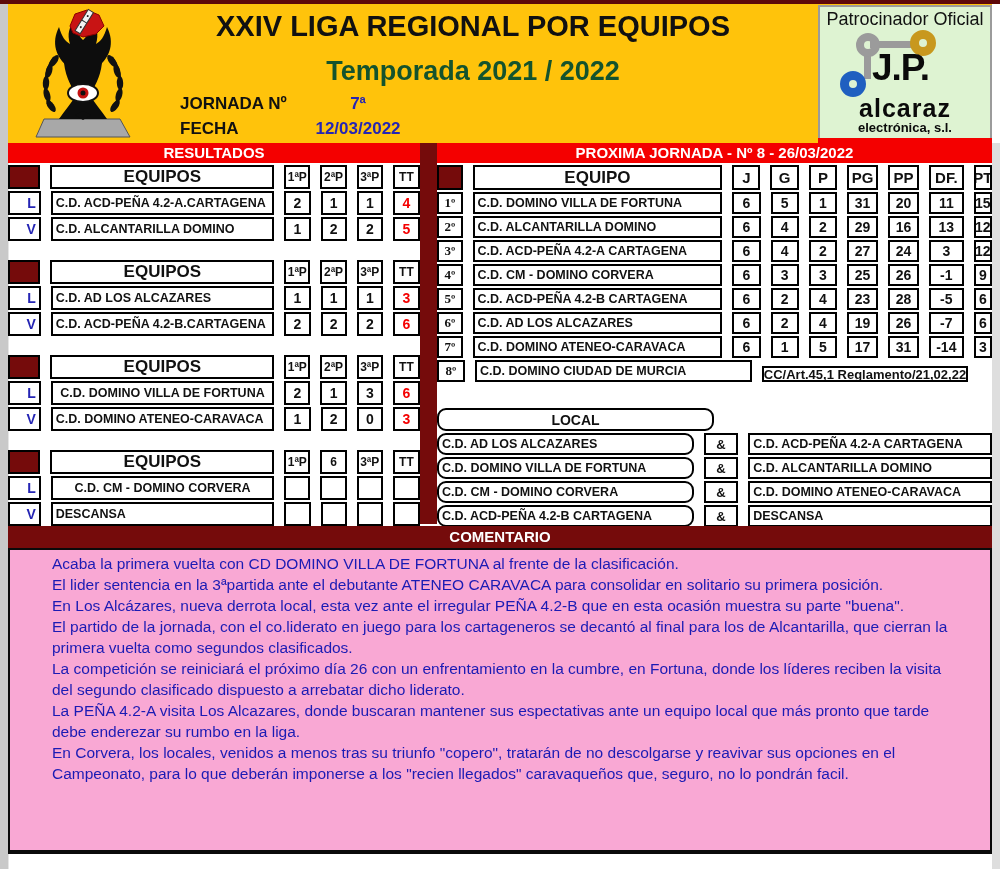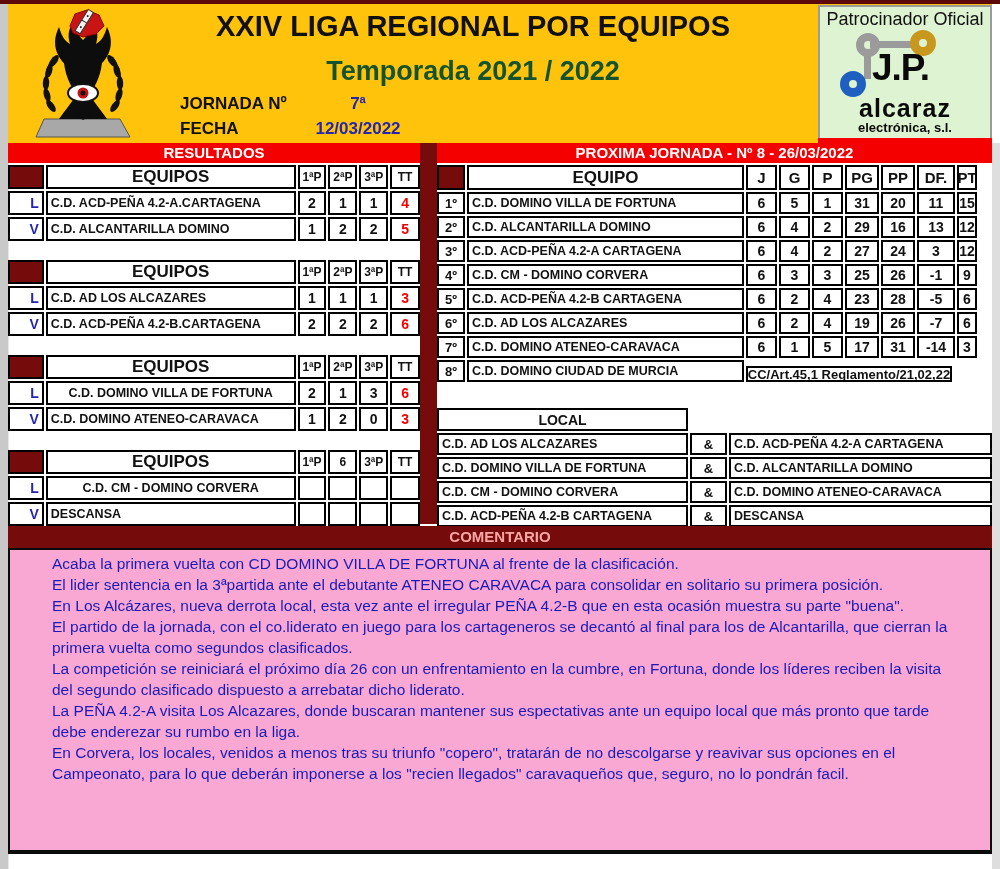--- a/index.html
+++ b/index.html
@@ -29,21 +29,21 @@
   .conn{position:absolute;background:#9b9b9b;}
   .conn.h{left:50px;top:34px;width:46px;height:7px;}
   .conn.v{left:44px;top:42px;width:7px;height:30px;}
   .sp-jp{position:absolute;left:52px;top:40px;font-size:37px;font-weight:900;color:#0a0a0a;letter-spacing:-1px;}
   .sp-alcaraz{position:absolute;left:0;top:89px;width:100%;text-align:center;font-size:25px;font-weight:900;color:#0a0a0a;letter-spacing:1px;line-height:25px;}
   .sp-elec{position:absolute;left:0;top:113px;width:100%;text-align:center;font-size:13px;font-weight:900;color:#0a0a0a;}
   .sp-redline{position:absolute;left:-2px;bottom:-2px;width:174px;height:7px;background:#f40000;}
 
   
   .redbar{position:absolute;background:#f40000;color:#ffffff;font-weight:bold;font-size:15px;text-align:center;line-height:20px;height:20px;}
-  .row{position:absolute;display:flex;column-gap:2px;}
+  .row{position:absolute;display:flex;column-gap:10px;}
   .cell{border:2px solid #000;background:#fff;box-sizing:border-box;display:flex;align-items:center;justify-content:center;font-weight:bold;color:#111;overflow:hidden;white-space:nowrap;}
   .marooncell{background:#750b0b;}
   .hdr-big{font-size:17px;}
   .hdr-sm{font-size:12px;}
   .score{font-size:14px;}
   .ttval{color:#f40000;font-size:14px;}
   .lv{color:#2525b4;font-size:14px;justify-content:flex-end;padding-right:3px;}
   .tname{font-size:12.5px;justify-content:flex-start;padding-left:3px;}
   .tname.center{justify-content:center;padding-left:0;}
 
@@ -54,41 +54,41 @@
   .c-side{width:36px;} .c-team{width:251px;} .c-p{width:29px;} .c-tt{width:30px;}
 
   
   .divider{position:absolute;left:420px;top:143px;width:17px;height:381px;background:#750b0b;}
 
   
   .rightcol{position:absolute;left:437px;top:143px;width:555px;height:384px;}
   .rightcol .redbar{left:0;top:0;width:555px;}
   .krow{width:555px;height:22px;}
   .krow.khdr{height:25px;}
-  .k-pos{width:28px;font-size:13px;}
+  .k-pos{width:28px;font-size:13px;font-family:Liberation Serif, serif;}
   .k-team{width:277px;}
   .k-n{width:31px;font-size:14px;}
   .k-w{width:34px;font-size:14px;}
   .k-df{width:38px;font-size:14px;}
   .k-pt{width:20px;font-size:14px;}
   .k-note{width:206px;font-size:13px;margin-top:6px;}
   .khdr .cell{font-size:15px;}
   .khdr .k-team{font-size:17px;}
 
   .pbar{top:243px;}
   .prow{width:555px;height:22px;}
   .prow.phdr{height:23px;}
-  .p-local{width:251px;}
+  .p-local{width:277px;border-radius:9px;}
   .p-mid{width:37px;font-size:13px;}
   .p-midspacer{width:37px;border:none;background:transparent;}
   .p-vis{width:263px;}
   .phdr .cell{font-size:14px;}
 
   
-  .combar{position:absolute;left:8px;top:526px;width:984px;height:22px;background:#750b0b;color:#fca5a5;font-weight:bold;font-size:15px;text-align:center;line-height:22px;}
+  .combar{position:absolute;left:8px;top:526px;width:984px;height:22px;background:#750b0b;color:#ffffff;font-weight:bold;font-size:15px;text-align:center;line-height:22px;}
   .combox{position:absolute;left:8px;top:548px;width:984px;height:306px;background:#f9a8d4;border:2px solid #0a0a0a;border-bottom:4px solid #0a0a0a;box-sizing:border-box;padding:3px 24px 0 42px;color:#1b1bb4;font-size:15.5px;line-height:21px;}
   .combox p{margin:0;}
 </style>
 </head>
 <body>
 
 <div class="page">
   <div class="topline"></div>
   <div class="leftstrip"></div>
   <div class="rightstrip"></div>

